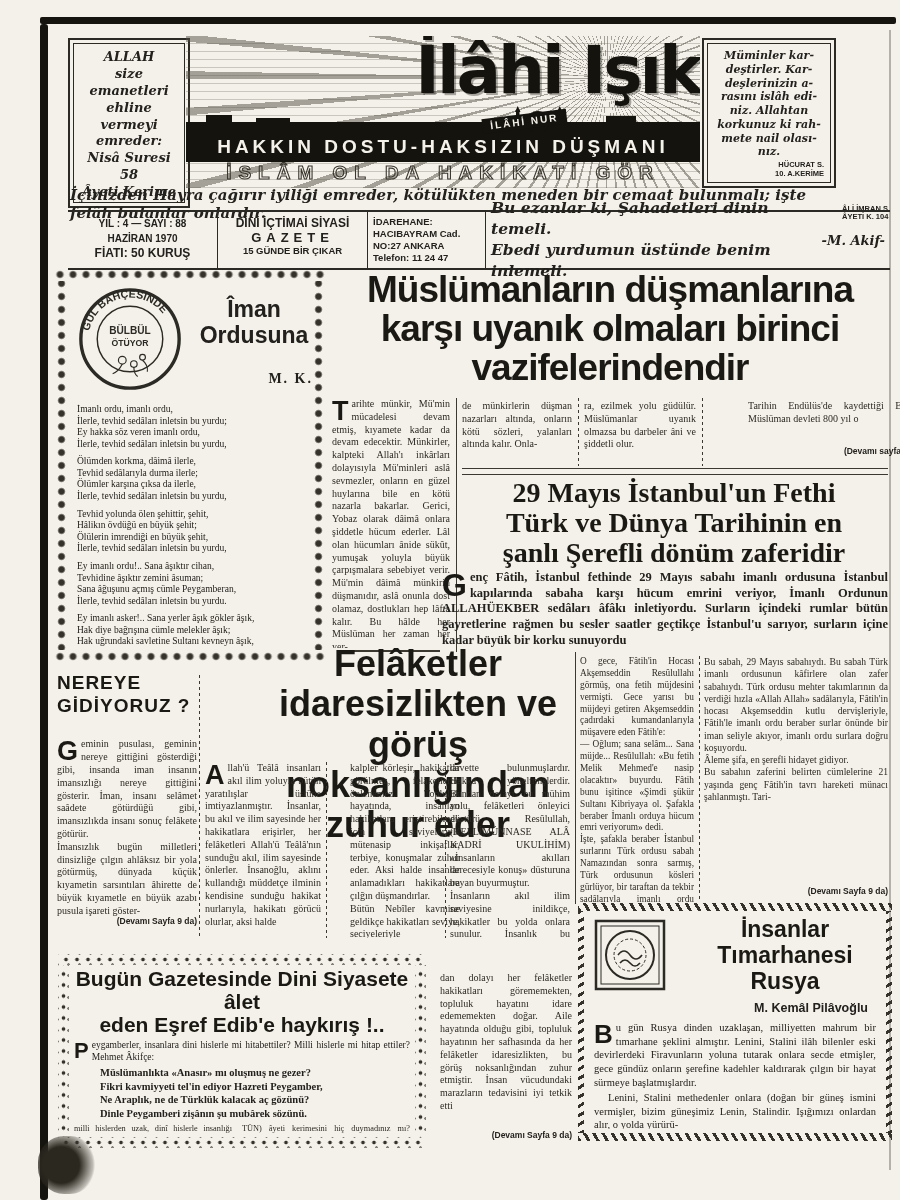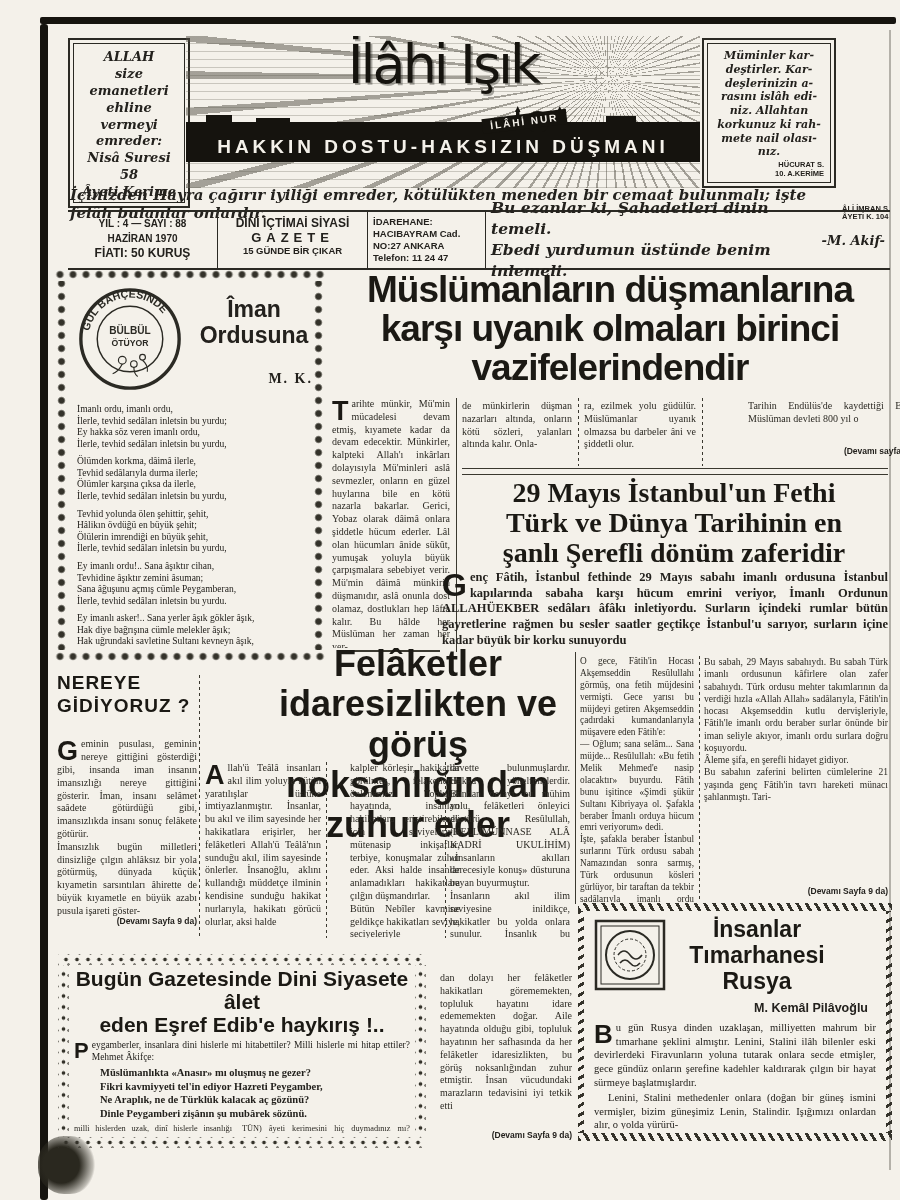--- a/index.html
+++ b/index.html
@@ -14,22 +14,22 @@
   .smudge{left:38px;top:1136px;width:58px;height:58px;border-radius:45%;
           background:radial-gradient(circle at 40% 50%,#2a281f 0 40%,rgba(42,40,31,.25) 70%,transparent 75%);}
   
   .hbox{border:2px solid #2b2a24;padding:3px;text-align:center;}
   .hbox .inner{border:1px solid #2b2a24;padding:5px 6px;height:100%;box-sizing:border-box;}
   .script{font-family:"DejaVu Serif",serif;font-style:italic;font-weight:bold;}
   .masthead{overflow:hidden;background:
      repeating-linear-gradient(0deg, rgba(90,86,74,.28) 0 1px, transparent 1px 8px);}
   .rays{position:absolute;inset:0;background:
      repeating-conic-gradient(from 150deg at 82% 28%, rgba(84,80,70,.5) 0 1deg, transparent 1deg 5deg);}
-  .mast-title{position:absolute;left:0;right:0;top:2px;text-align:center;margin:0;
-     font-family:"DejaVu Sans",sans-serif;font-weight:400;font-size:54px;line-height:1;
+  .mast-title{position:absolute;left:0;right:0;top:2px;text-align:right;margin:0;
+     font-family:"DejaVu Sans",sans-serif;font-weight:700;font-size:66px;line-height:1;
      letter-spacing:-3px;color:#15130e;z-index:3;text-shadow:2px 2px 0 rgba(21,19,14,.35);}
   .ribbon{position:absolute;left:296px;top:78px;z-index:4;background:#15130e;color:#f4f1ea;
      font-family:"Liberation Sans",sans-serif;font-weight:bold;font-size:10px;letter-spacing:2px;
      padding:2px 8px;transform:rotate(-7deg);}
   .slogan-bar{position:absolute;left:0;right:0;top:96px;height:30px;background:#15130e;z-index:2;
      color:#f4f1ea;font-family:"Liberation Sans",sans-serif;font-weight:bold;font-size:19px;
      letter-spacing:4px;text-align:center;line-height:30px;}
   .slogan-outline{position:absolute;left:0;right:0;top:126px;z-index:2;text-align:center;
      font-family:"Liberation Sans",sans-serif;font-weight:bold;font-size:19px;letter-spacing:7px;
      color:transparent;-webkit-text-stroke:1.1px #3a372f;}
@@ -92,20 +92,21 @@
       <circle cx="352" cy="16" r="11" fill="#15130e"></circle>
       <rect x="330" y="4" width="3.5" height="16" fill="#15130e"></rect>
       <polygon points="331.7,0 329,6 334.5,6" fill="#15130e"></polygon>
       <rect x="372" y="4" width="3.5" height="16" fill="#15130e"></rect>
       <polygon points="373.7,0 371,6 376.5,6" fill="#15130e"></polygon>
       <rect x="420" y="10" width="30" height="9" fill="#15130e"></rect>
     </svg>
     <h1 class="mast-title">İlâhi Işık</h1>
     <div class="ribbon">İLÂHİ NUR</div>
     <div class="slogan-bar">HAKKIN DOSTU-HAKSIZIN DÜŞMANI</div>
+    <div class="slogan-outline">İSLÂM OL DA HAKİKATİ GÖR</div>
   </div>
 
   <div class="abs hbox" style="left:702px;top:38px;width:124px;height:140px;">
     <div class="inner">
       <div class="script ml" style="font-size:11px;line-height:1.25;">Müminler kar-
 deştirler. Kar-
 deşlerinizin a-
 rasını islâh edi-
 niz. Allahtan
 korkunuz ki rah-
@@ -303,21 +304,21 @@
     <div class="abs zigzag-v" style="right:0;top:8px;width:6px;height:222px;"></div>
 
     <svg class="abs" style="left:16px;top:16px;" width="72" height="72" viewBox="0 0 72 72">
       <rect x="2" y="2" width="68" height="68" fill="none" stroke="#2b2a24" stroke-width="2.5"></rect>
       <rect x="7" y="7" width="58" height="58" fill="none" stroke="#2b2a24" stroke-width="1"></rect>
       <circle cx="36" cy="36" r="24" fill="none" stroke="#2b2a24" stroke-width="2"></circle>
       <circle cx="36" cy="36" r="16" fill="none" stroke="#2b2a24" stroke-width="1" stroke-dasharray="3 2"></circle>
       <path d="M24,36 q6,-8 12,0 t12,0 M26,44 q5,-6 10,0 t10,0" fill="none" stroke="#2b2a24" stroke-width="1.6"></path>
     </svg>
 
-    <div class="abs headline ml" style="left:84px;top:14px;width:190px;font-size:23px;line-height:1.12;">İnsanlar
+    <div class="abs headline ml" style="left:112px;top:14px;width:190px;font-size:23px;line-height:1.12;">İnsanlar
 Tımarhanesi
 Rusya</div>
     <div class="abs" style="left:100px;top:98px;width:190px;text-align:right;font-weight:bold;font-size:12.5px;font-family:'Liberation Sans',sans-serif;">M. Kemâl Pilâvoğlu</div>
 
     <div class="abs" style="left:16px;top:118px;width:282px;height:108px;overflow:hidden;font-size:10.5px;line-height:1.3;text-align:justify;">
       <span class="dropcap" style="font-size:26px;">B</span><span>u gün Rusya dinden uzaklaşan, milliyetten mahrum bir tımarhane şeklini almıştır. Lenini, Stalini ilâh bilenler eski devirlerdeki Firavunların yoluna tutarak onlara secde etmişler, gece gündüz onların şerefine kadehler kaldırarak çılgın bir hayat sürmeye başlatmışlardır.</span>
       <div style="text-indent:14px;margin-top:2px;">Lenini, Stalini methedenler onlara (doğan bir güneş ismini vermişler, bizim güneşimiz Lenin, Stalindir. Işığımızı onlardan alır, o yolda yürürü-</div>
       
     </div>
   </div>

